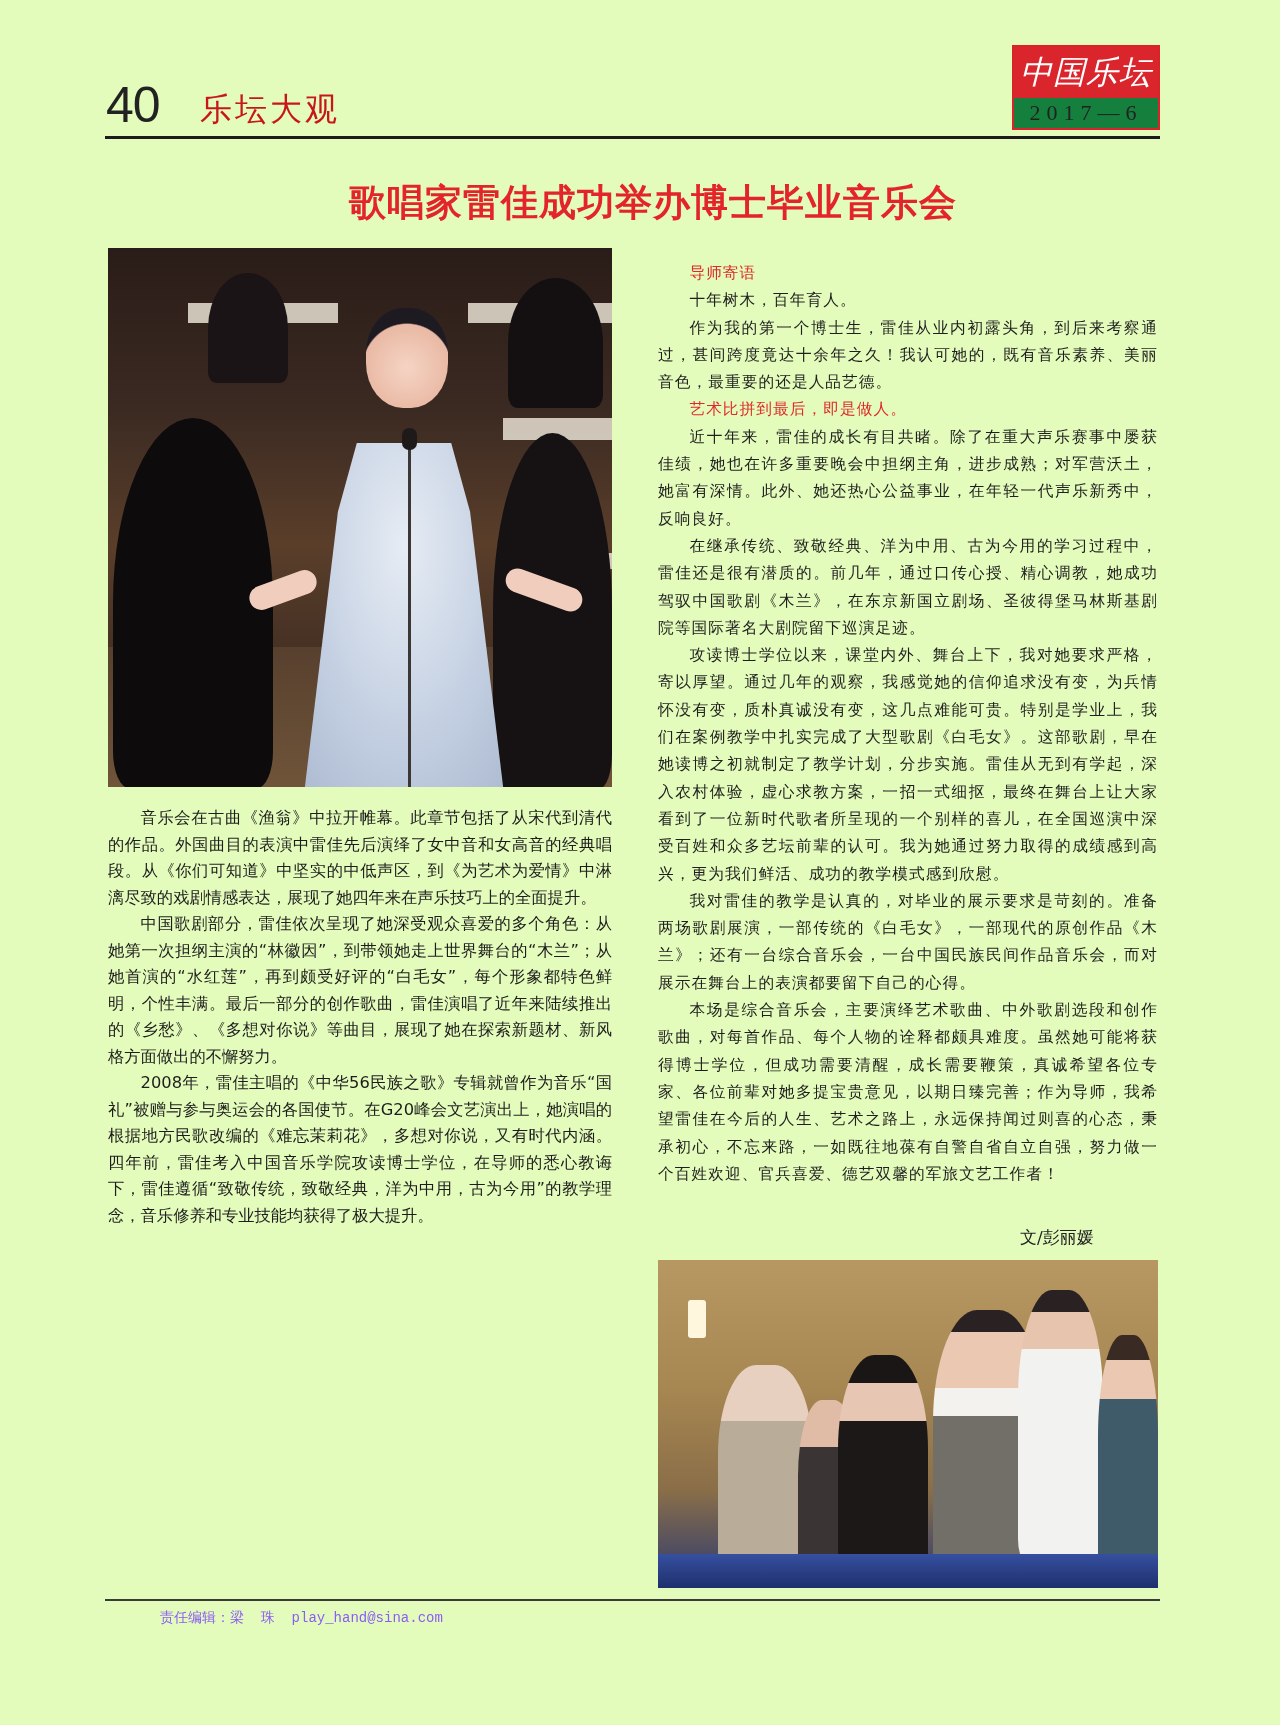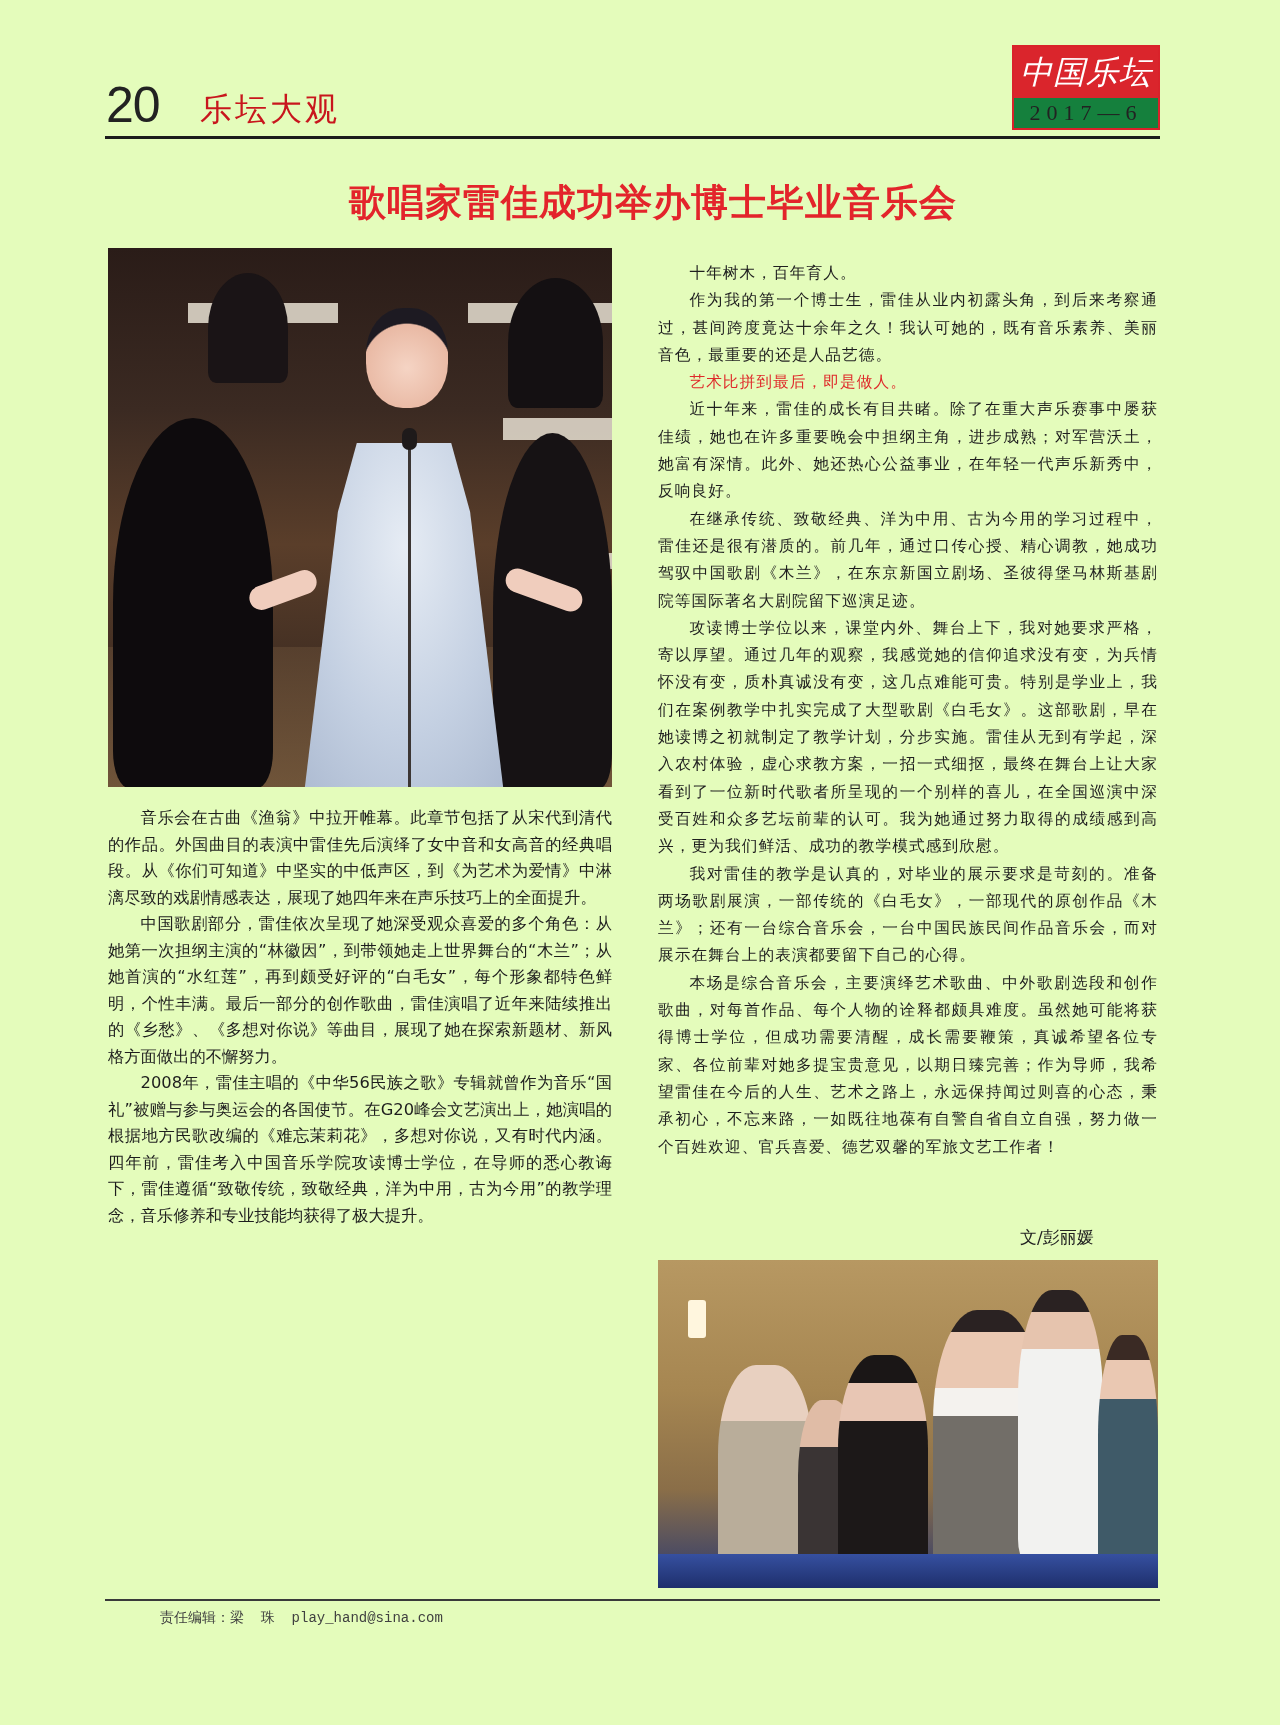--- a/index.html
+++ b/index.html
@@ -38,26 +38,26 @@
     
     .col-left { position: absolute; left: 108px; top: 805px; width: 504px; font-family: "DejaVu Sans", sans-serif; font-size: 16.3px; line-height: 26.5px; color: #1d1d1d; text-align: justify; }
     .col-left p { text-indent: 2em; }
     .col-right { position: absolute; left: 658px; top: 259px; width: 500px; font-family: "DejaVu Serif", serif; font-size: 15.7px; line-height: 27.3px; color: #1f1f1f; text-align: justify; letter-spacing: 1.05px; }
     .col-right p { text-indent: 2em; }
     .col-right .red { color: #df2a2a; }
     .byline { position: absolute; left: 1020px; top: 1226px; font-family: "DejaVu Serif", serif; font-size: 17px; line-height: 22px; color: #222; }
 
     
     .footer-rule { position: absolute; left: 105px; top: 1599px; width: 1055px; height: 2px; background: #3a3a3a; }
-    .footer { position: absolute; left: 160px; top: 1608px; font-family: "Liberation Mono", monospace; font-size: 14px; line-height: 20px; color: #404040; white-space: pre; }
+    .footer { position: absolute; left: 160px; top: 1608px; font-family: "Liberation Mono", monospace; font-size: 14px; line-height: 20px; color: #8b5cf6; white-space: pre; }
   </style>
 </head>
 <body>
 
-<div class="page-num">20</div>
+<div class="page-num">40</div>
 <div class="section-name">乐坛大观</div>
 <div class="masthead">
   <div class="logo">中国乐坛</div>
   <div class="issue">2017—6</div>
 </div>
 <div class="header-rule"></div>
 
 <h1 class="title">歌唱家雷佳成功举办博士毕业音乐会</h1>
 
 <div class="photo photo-singer" title="雷佳身着浅蓝色长裙在乐团前演唱">
@@ -78,20 +78,21 @@
   <div class="mic-head"></div>
 </div>
 
 <div class="col-left">
   <p>音乐会在古曲《渔翁》中拉开帷幕。此章节包括了从宋代到清代的作品。外国曲目的表演中雷佳先后演绎了女中音和女高音的经典唱段。从《你们可知道》中坚实的中低声区，到《为艺术为爱情》中淋漓尽致的戏剧情感表达，展现了她四年来在声乐技巧上的全面提升。</p>
   <p>中国歌剧部分，雷佳依次呈现了她深受观众喜爱的多个角色：从她第一次担纲主演的“林徽因”，到带领她走上世界舞台的“木兰”；从她首演的“水红莲”，再到颇受好评的“白毛女”，每个形象都特色鲜明，个性丰满。最后一部分的创作歌曲，雷佳演唱了近年来陆续推出的《乡愁》、《多想对你说》等曲目，展现了她在探索新题材、新风格方面做出的不懈努力。</p>
   <p>2008年，雷佳主唱的《中华56民族之歌》专辑就曾作为音乐“国礼”被赠与参与奥运会的各国使节。在G20峰会文艺演出上，她演唱的根据地方民歌改编的《难忘茉莉花》，多想对你说，又有时代内涵。四年前，雷佳考入中国音乐学院攻读博士学位，在导师的悉心教诲下，雷佳遵循“致敬传统，致敬经典，洋为中用，古为今用”的教学理念，音乐修养和专业技能均获得了极大提升。</p>
 </div>
 
 <div class="col-right">
+  <p class="red">导师寄语</p>
   <p>十年树木，百年育人。</p>
   <p>作为我的第一个博士生，雷佳从业内初露头角，到后来考察通过，甚间跨度竟达十余年之久！我认可她的，既有音乐素养、美丽音色，最重要的还是人品艺德。</p>
   <p class="red">艺术比拼到最后，即是做人。</p>
   <p>近十年来，雷佳的成长有目共睹。除了在重大声乐赛事中屡获佳绩，她也在许多重要晚会中担纲主角，进步成熟；对军营沃土，她富有深情。此外、她还热心公益事业，在年轻一代声乐新秀中，反响良好。</p>
   <p>在继承传统、致敬经典、洋为中用、古为今用的学习过程中，雷佳还是很有潜质的。前几年，通过口传心授、精心调教，她成功驾驭中国歌剧《木兰》，在东京新国立剧场、圣彼得堡马林斯基剧院等国际著名大剧院留下巡演足迹。</p>
   <p>攻读博士学位以来，课堂内外、舞台上下，我对她要求严格，寄以厚望。通过几年的观察，我感觉她的信仰追求没有变，为兵情怀没有变，质朴真诚没有变，这几点难能可贵。特别是学业上，我们在案例教学中扎实完成了大型歌剧《白毛女》。这部歌剧，早在她读博之初就制定了教学计划，分步实施。雷佳从无到有学起，深入农村体验，虚心求教方案，一招一式细抠，最终在舞台上让大家看到了一位新时代歌者所呈现的一个别样的喜儿，在全国巡演中深受百姓和众多艺坛前辈的认可。我为她通过努力取得的成绩感到高兴，更为我们鲜活、成功的教学模式感到欣慰。</p>
   <p>我对雷佳的教学是认真的，对毕业的展示要求是苛刻的。准备两场歌剧展演，一部传统的《白毛女》，一部现代的原创作品《木兰》；还有一台综合音乐会，一台中国民族民间作品音乐会，而对展示在舞台上的表演都要留下自己的心得。</p>
   <p>本场是综合音乐会，主要演绎艺术歌曲、中外歌剧选段和创作歌曲，对每首作品、每个人物的诠释都颇具难度。虽然她可能将获得博士学位，但成功需要清醒，成长需要鞭策，真诚希望各位专家、各位前辈对她多提宝贵意见，以期日臻完善；作为导师，我希望雷佳在今后的人生、艺术之路上，永远保持闻过则喜的心态，秉承初心，不忘来路，一如既往地葆有自警自省自立自强，努力做一个百姓欢迎、官兵喜爱、德艺双馨的军旅文艺工作者！</p>
 </div>
 <div class="byline">文/彭丽媛</div>

